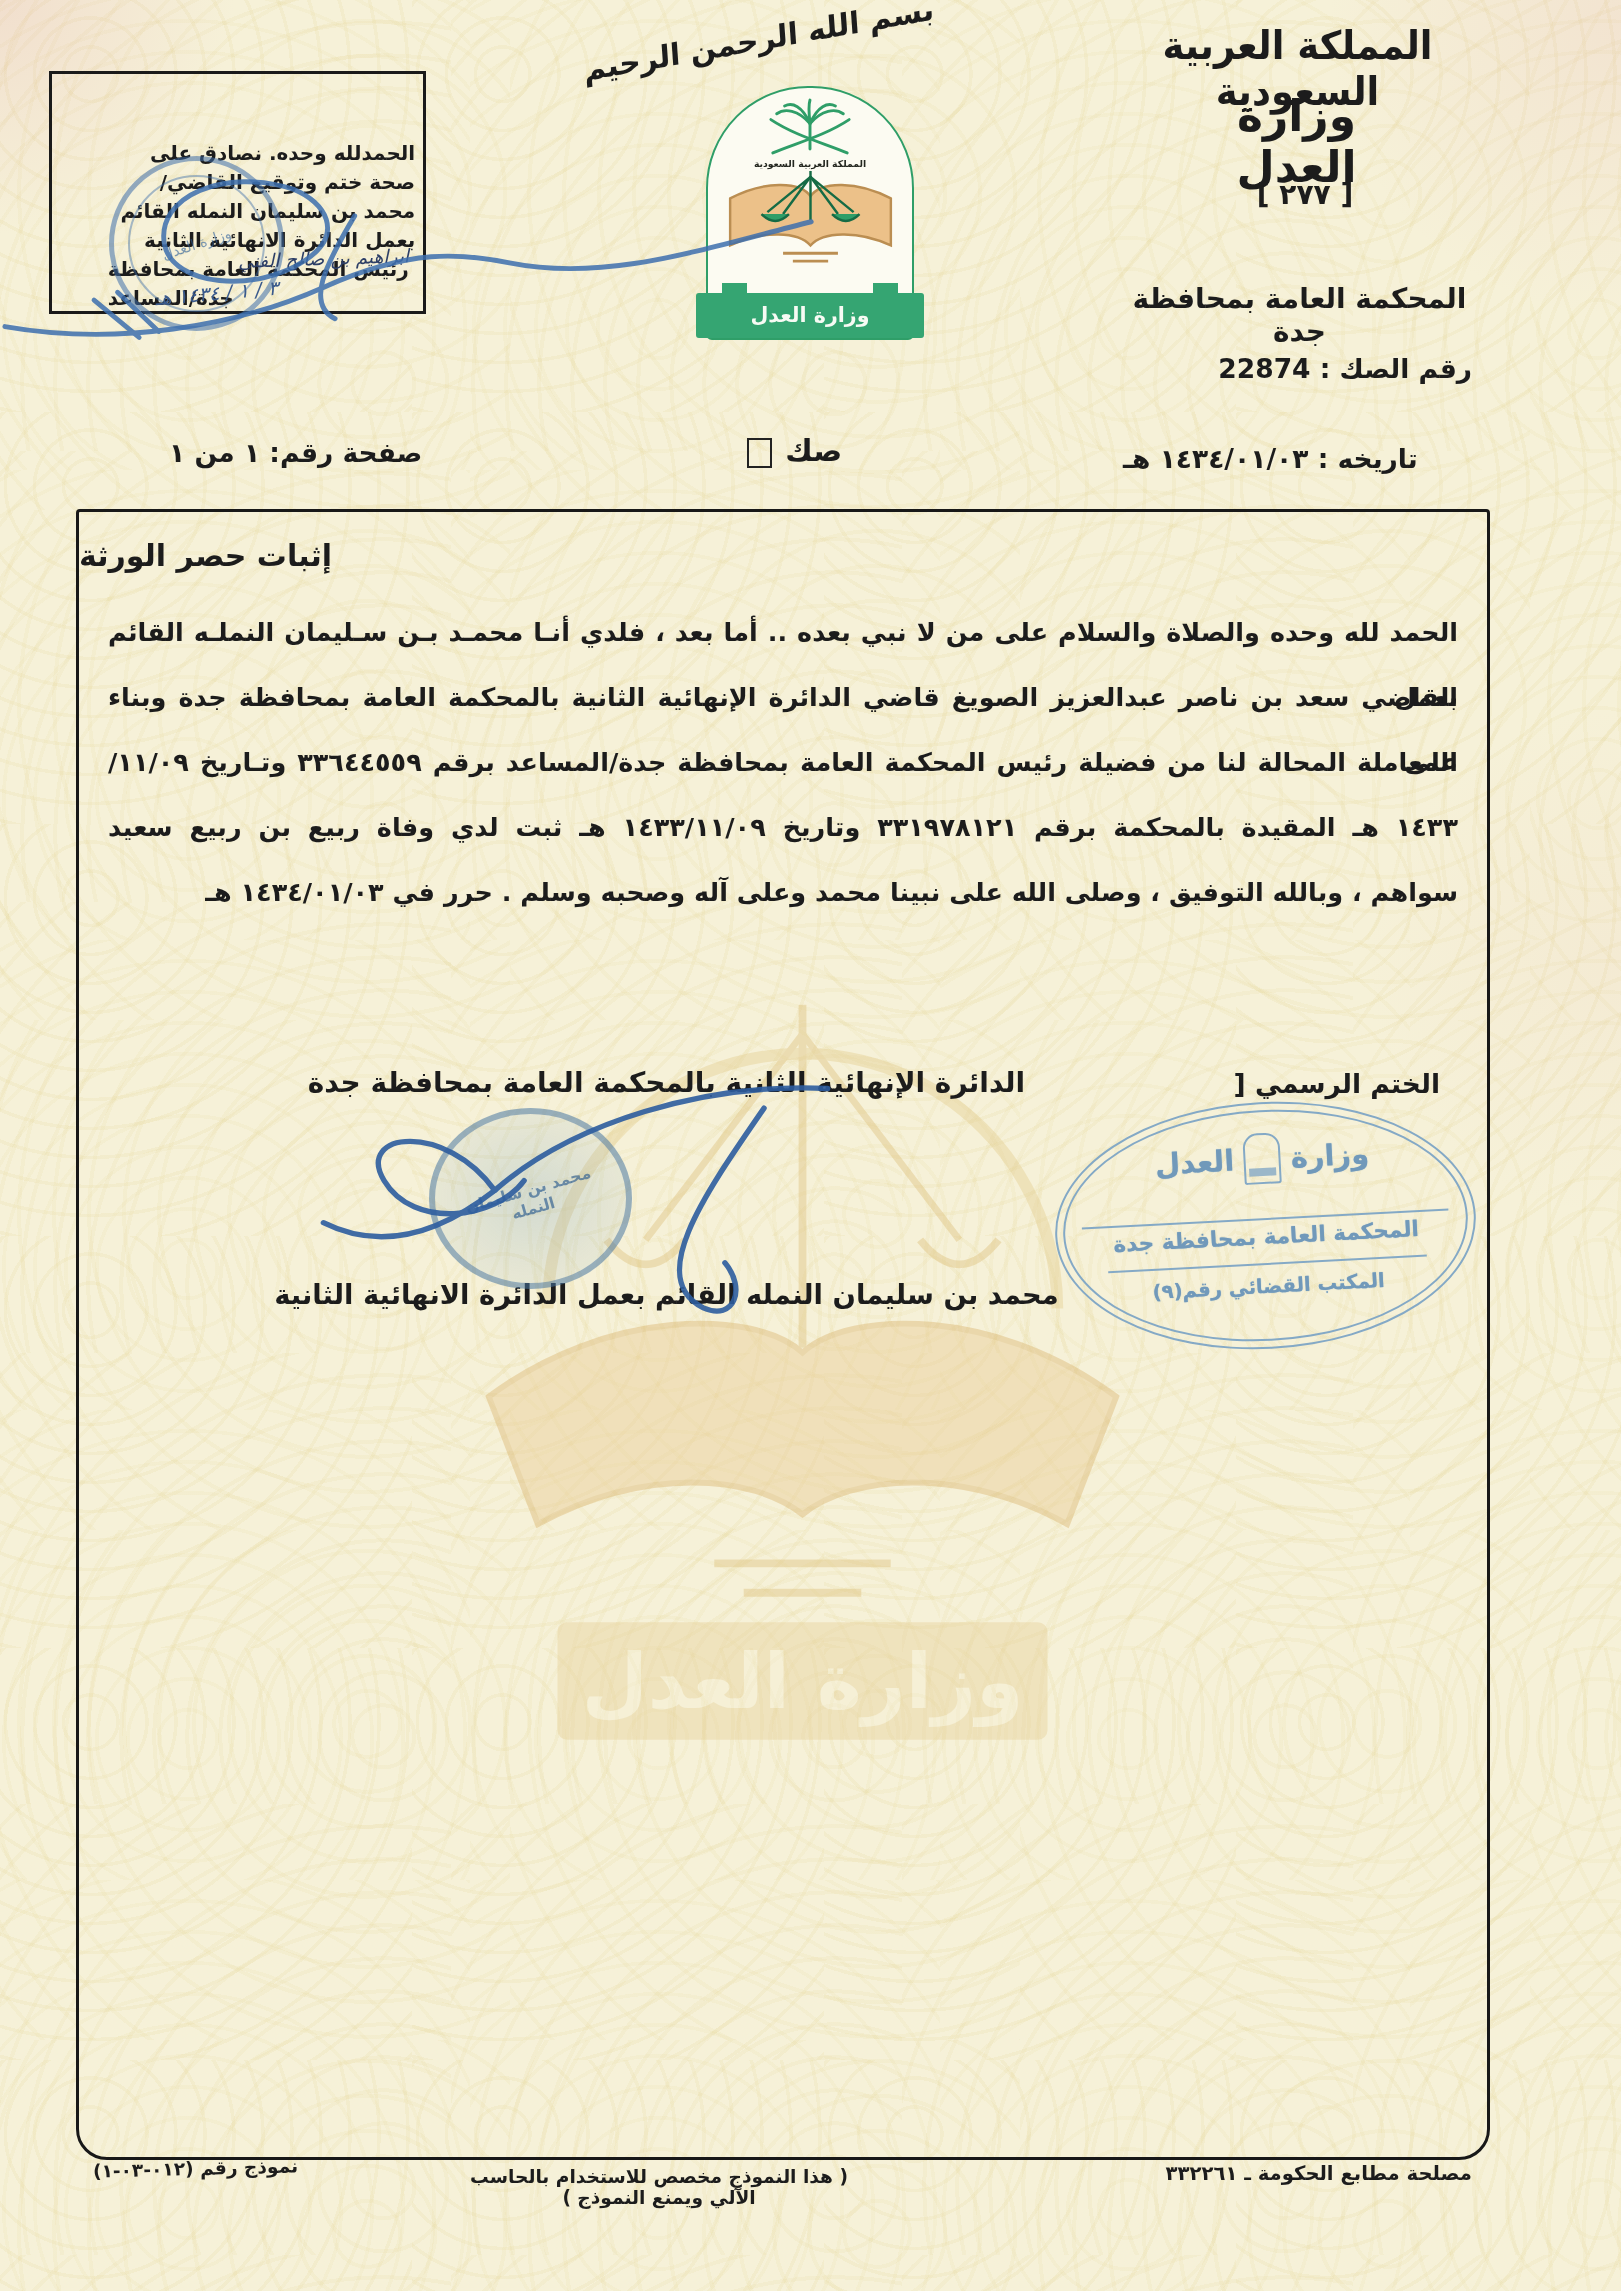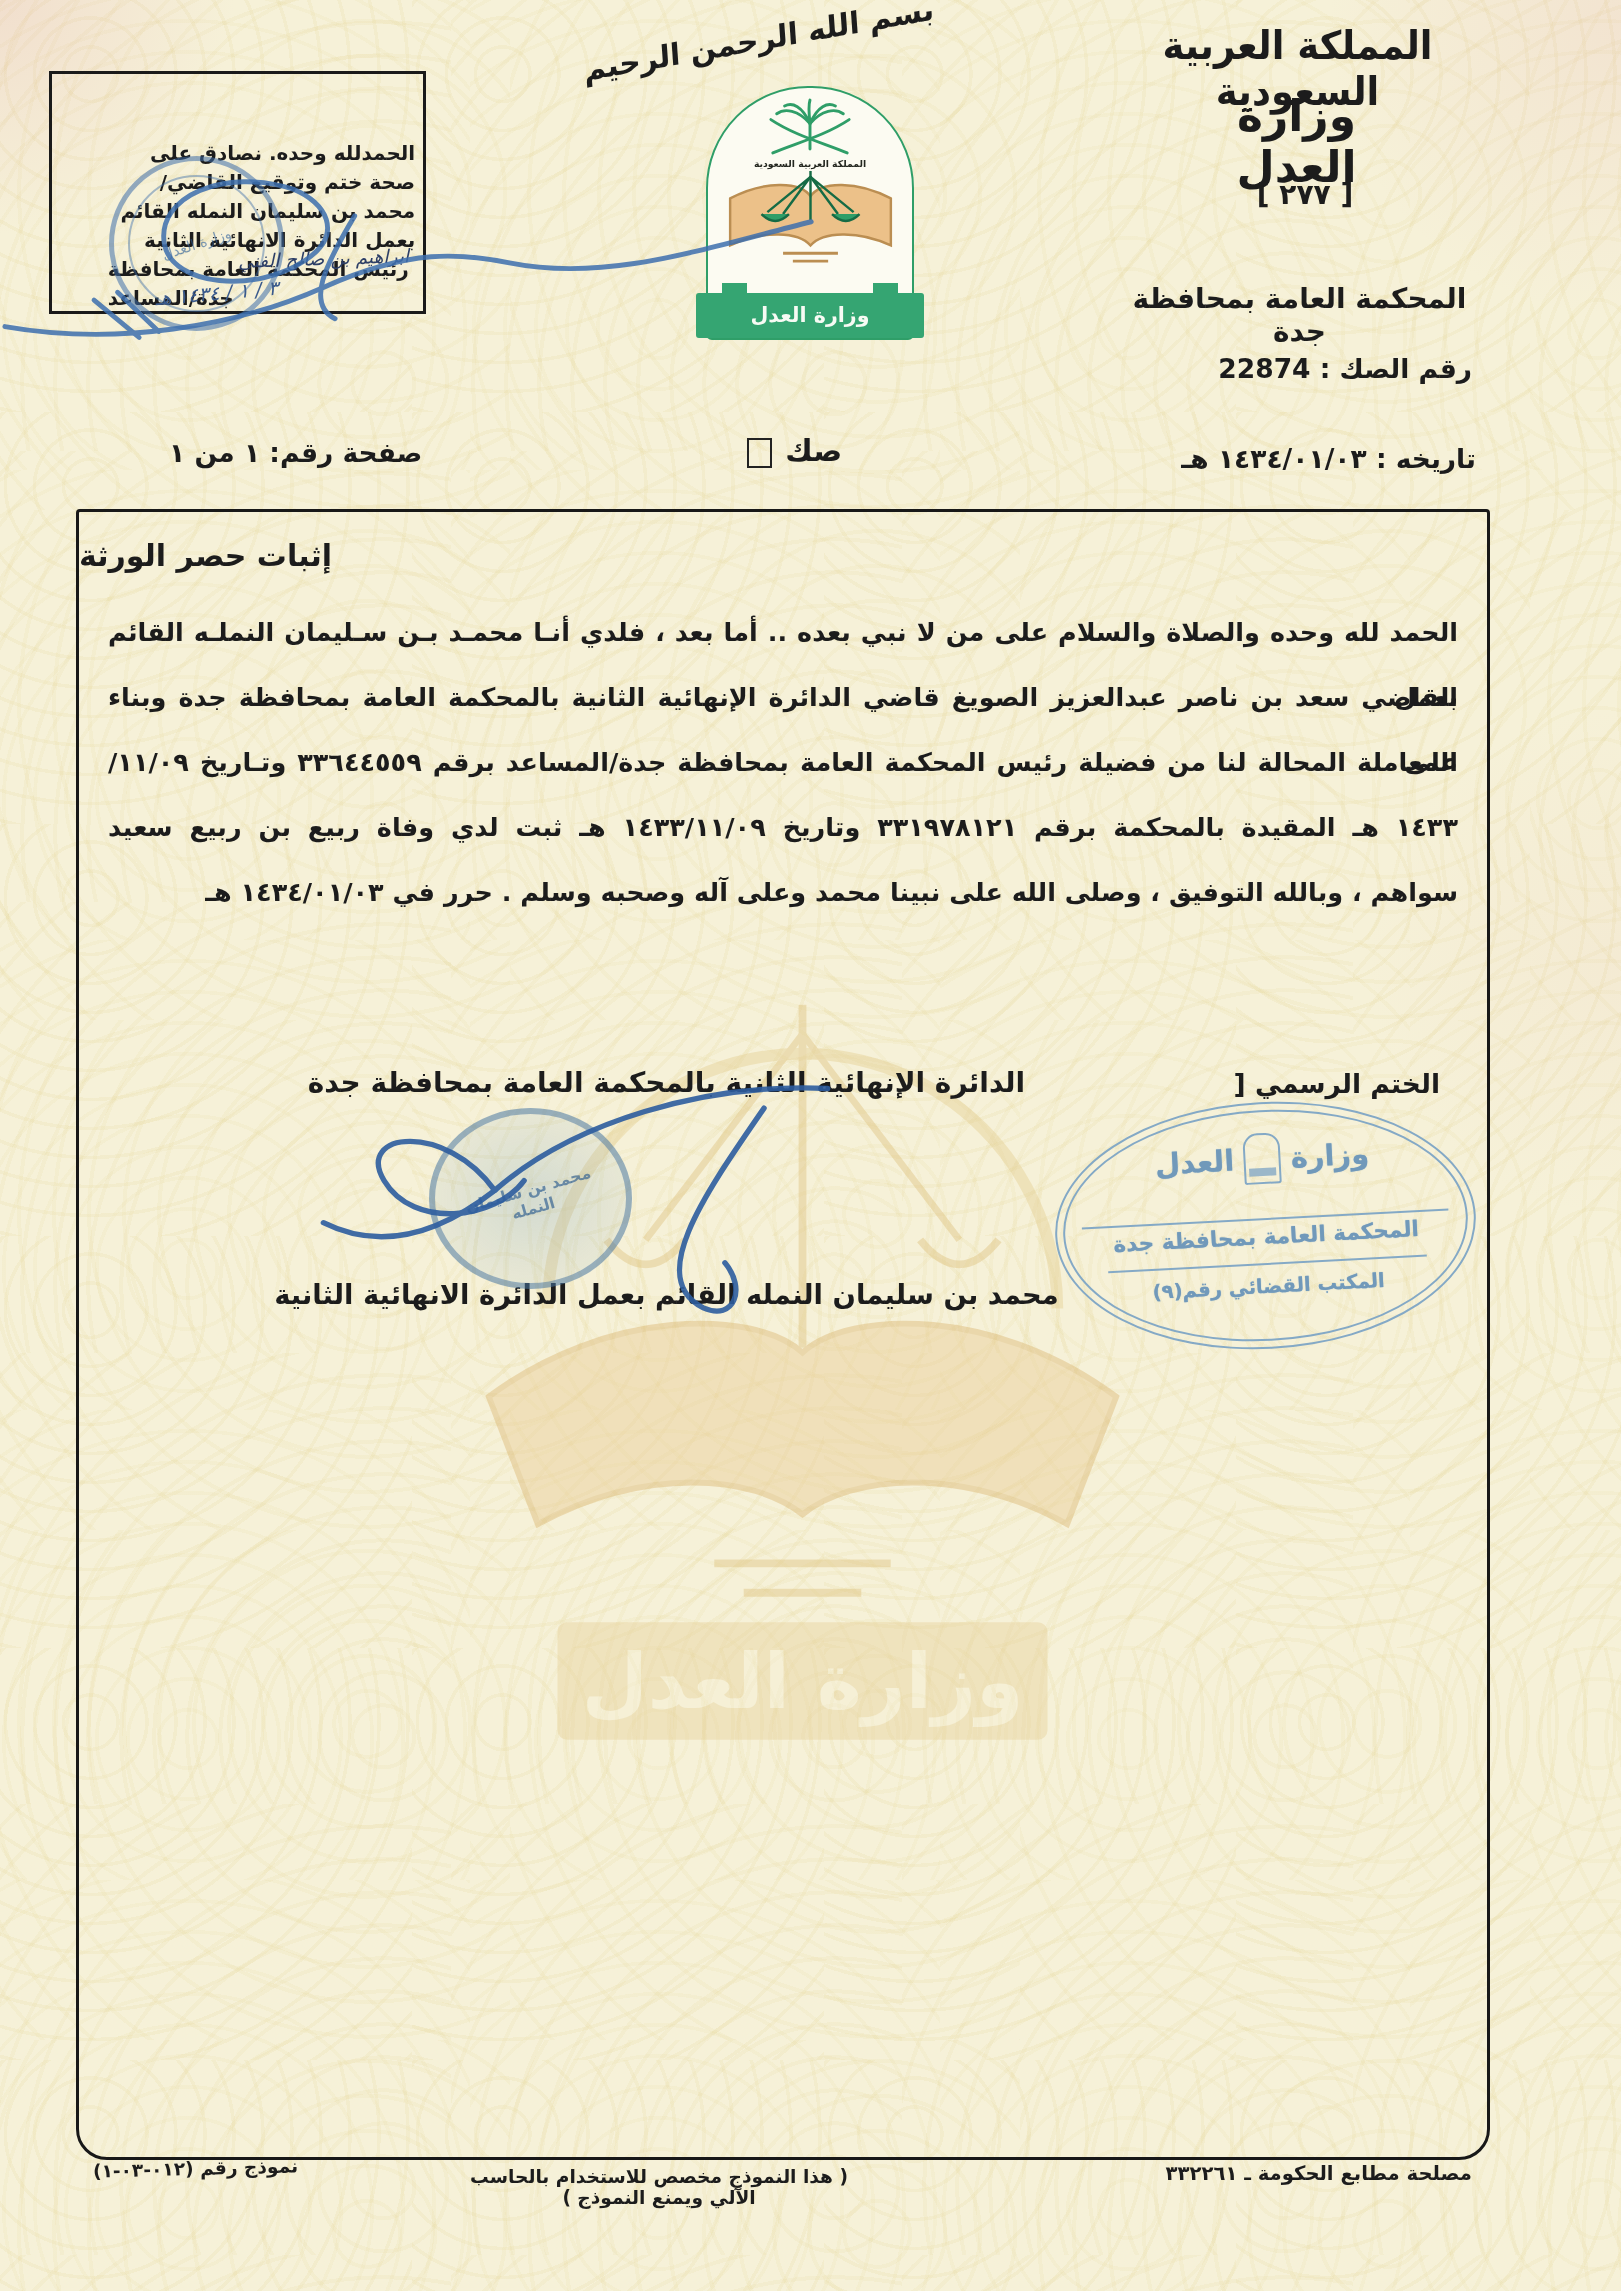--- a/index.html
+++ b/index.html
@@ -47,21 +47,21 @@
   .emblem .banner::before,.emblem .banner::after{content:"";position:absolute;top:-9.8px;width:25.5px;height:11.8px;background:#35a572;}
   .emblem .banner::before{left:25.5px;}
   .emblem .banner::after{right:25.5px;}
 
   
   .kingdom-callig{right:147px;top:25.5px;width:353px;text-align:center;font-size:37px;font-weight:bold;z-index:2;transform:scaleY(1.06);}
   .ministry-callig{right:212px;top:90px;width:225px;text-align:center;font-size:44px;font-weight:bold;z-index:2;}
   .bracket-num{right:257px;top:178px;width:118px;text-align:center;font-size:28px;font-weight:bold;z-index:2;}
   .court-name{right:147px;top:282px;width:349px;text-align:center;font-size:28px;font-weight:bold;z-index:2;}
   .deed-number{right:149px;top:353px;width:294px;text-align:right;font-size:26.5px;font-weight:bold;z-index:2;}
-  .deed-date{right:145px;top:443px;width:353px;text-align:right;font-size:26.5px;font-weight:bold;z-index:2;}
+  .deed-date{right:145px;top:443px;width:353px;text-align:left;font-size:26.5px;font-weight:bold;z-index:2;}
 
   
   .page-number{left:169px;top:437px;font-size:26.5px;font-weight:bold;z-index:2;}
   .deed-word-wrap{left:747px;top:433px;display:flex;flex-direction:row;align-items:flex-end;gap:13.7px;z-index:2;}
   .deed-word{font-size:30px;font-weight:bold;}
   .chkbox{width:20.6px;height:26.5px;border:2.9px solid #222;display:inline-block;background:transparent;}
 
   
   .deed-box{left:76px;top:509px;width:1408px;height:1645px;border:3.9px solid #181818;
     border-radius:3.9px 3.9px 31px 31px;z-index:2;background:transparent;}

